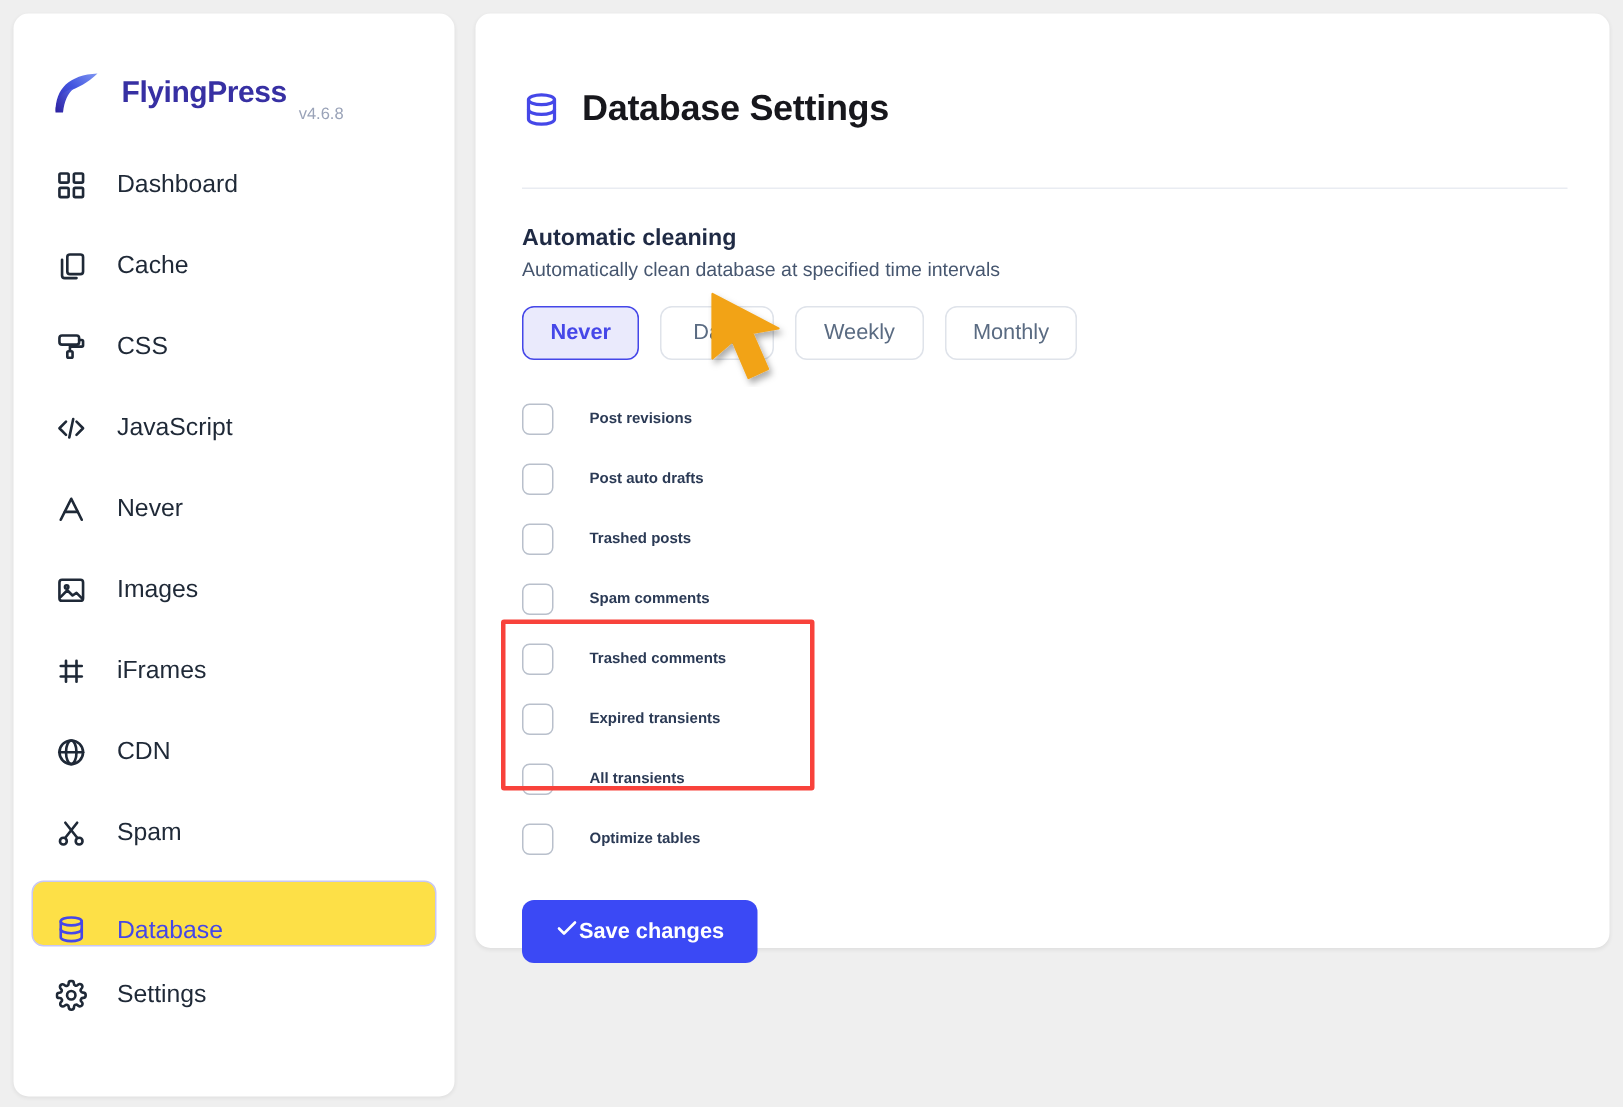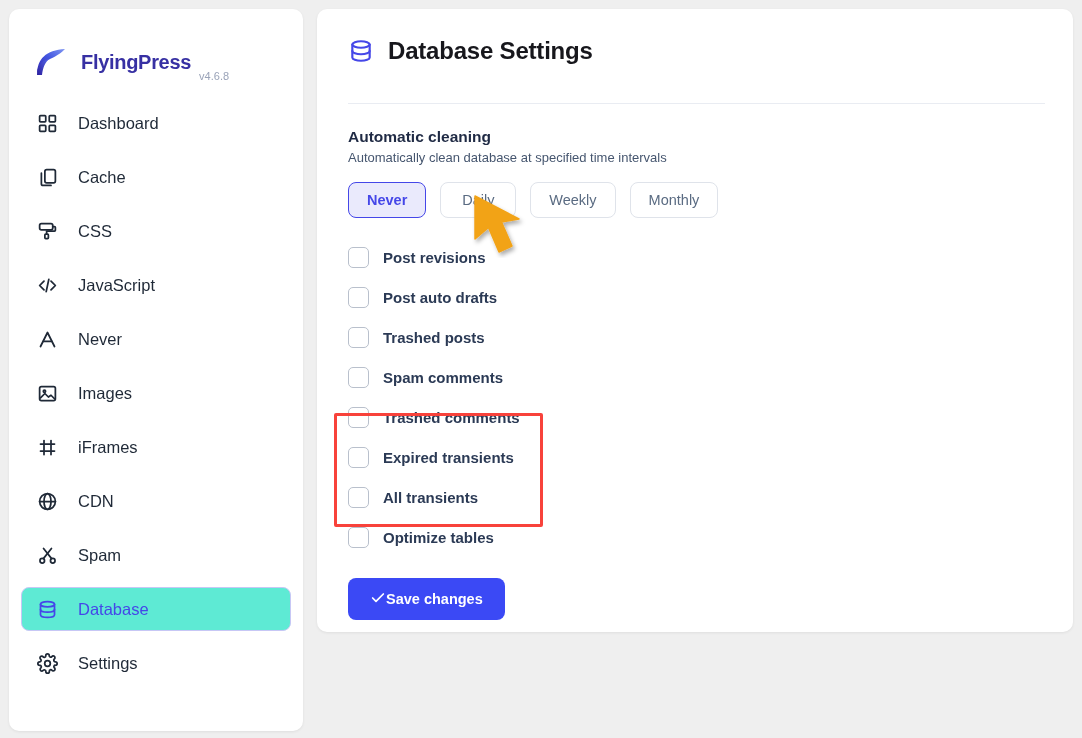--- a/index.html
+++ b/index.html
@@ -67,36 +67,37 @@
     display: flex; align-items: center; justify-content: center;
     color: #1f2937;
   }
   .nav-label {
     margin-left: 20px;
     font-size: 16.5px;
     color: #1f2937;
     white-space: nowrap;
   }
   .nav-item.active {
-    background: #5eead4;
+    background: #fde047;
     border-color: #c7c7f5;
+    align-items: flex-end;
   }
   .nav-item.active .nav-label { color: #4547e8; }
   .nav-item.active .nav-icon { color: #4547e8; }
 
   
   .main {
     position: absolute;
     left: 317px; top: 9px;
     width: 756px; height: 623px;
     background: #ffffff;
     border-radius: 10px;
     box-shadow: 0 1px 3px rgba(0,0,0,0.07);
   }
-  .main-inner { padding: 12px 28px 0 31px; position: relative; }
+  .main-inner { padding: 34px 28px 0 31px; position: relative; }
 
   .page-head {
     display: flex;
     align-items: center;
     padding-bottom: 22px;
   }
   .page-head-icon { color: #4547e8; display: flex; align-items: center; }
   .page-title {
     font-size: 24px;
     font-weight: bold;
@@ -152,22 +153,22 @@
   }
   .checkbox {
     width: 21px; height: 21px;
     flex: 0 0 21px;
     border: 1px solid #b9c0cc;
     border-radius: 5px;
     background: #fff;
     cursor: pointer;
   }
   .check-label {
-    margin-left: 14px;
-    font-size: 15px;
+    margin-left: 24px;
+    font-size: 10px;
     color: #2b3a55;
     font-weight: bold;
   }
 
   .save-btn {
     margin-top: 21px;
     height: 42px;
     padding: 0 22px;
     background: #3b49f5;
     color: #ffffff;

